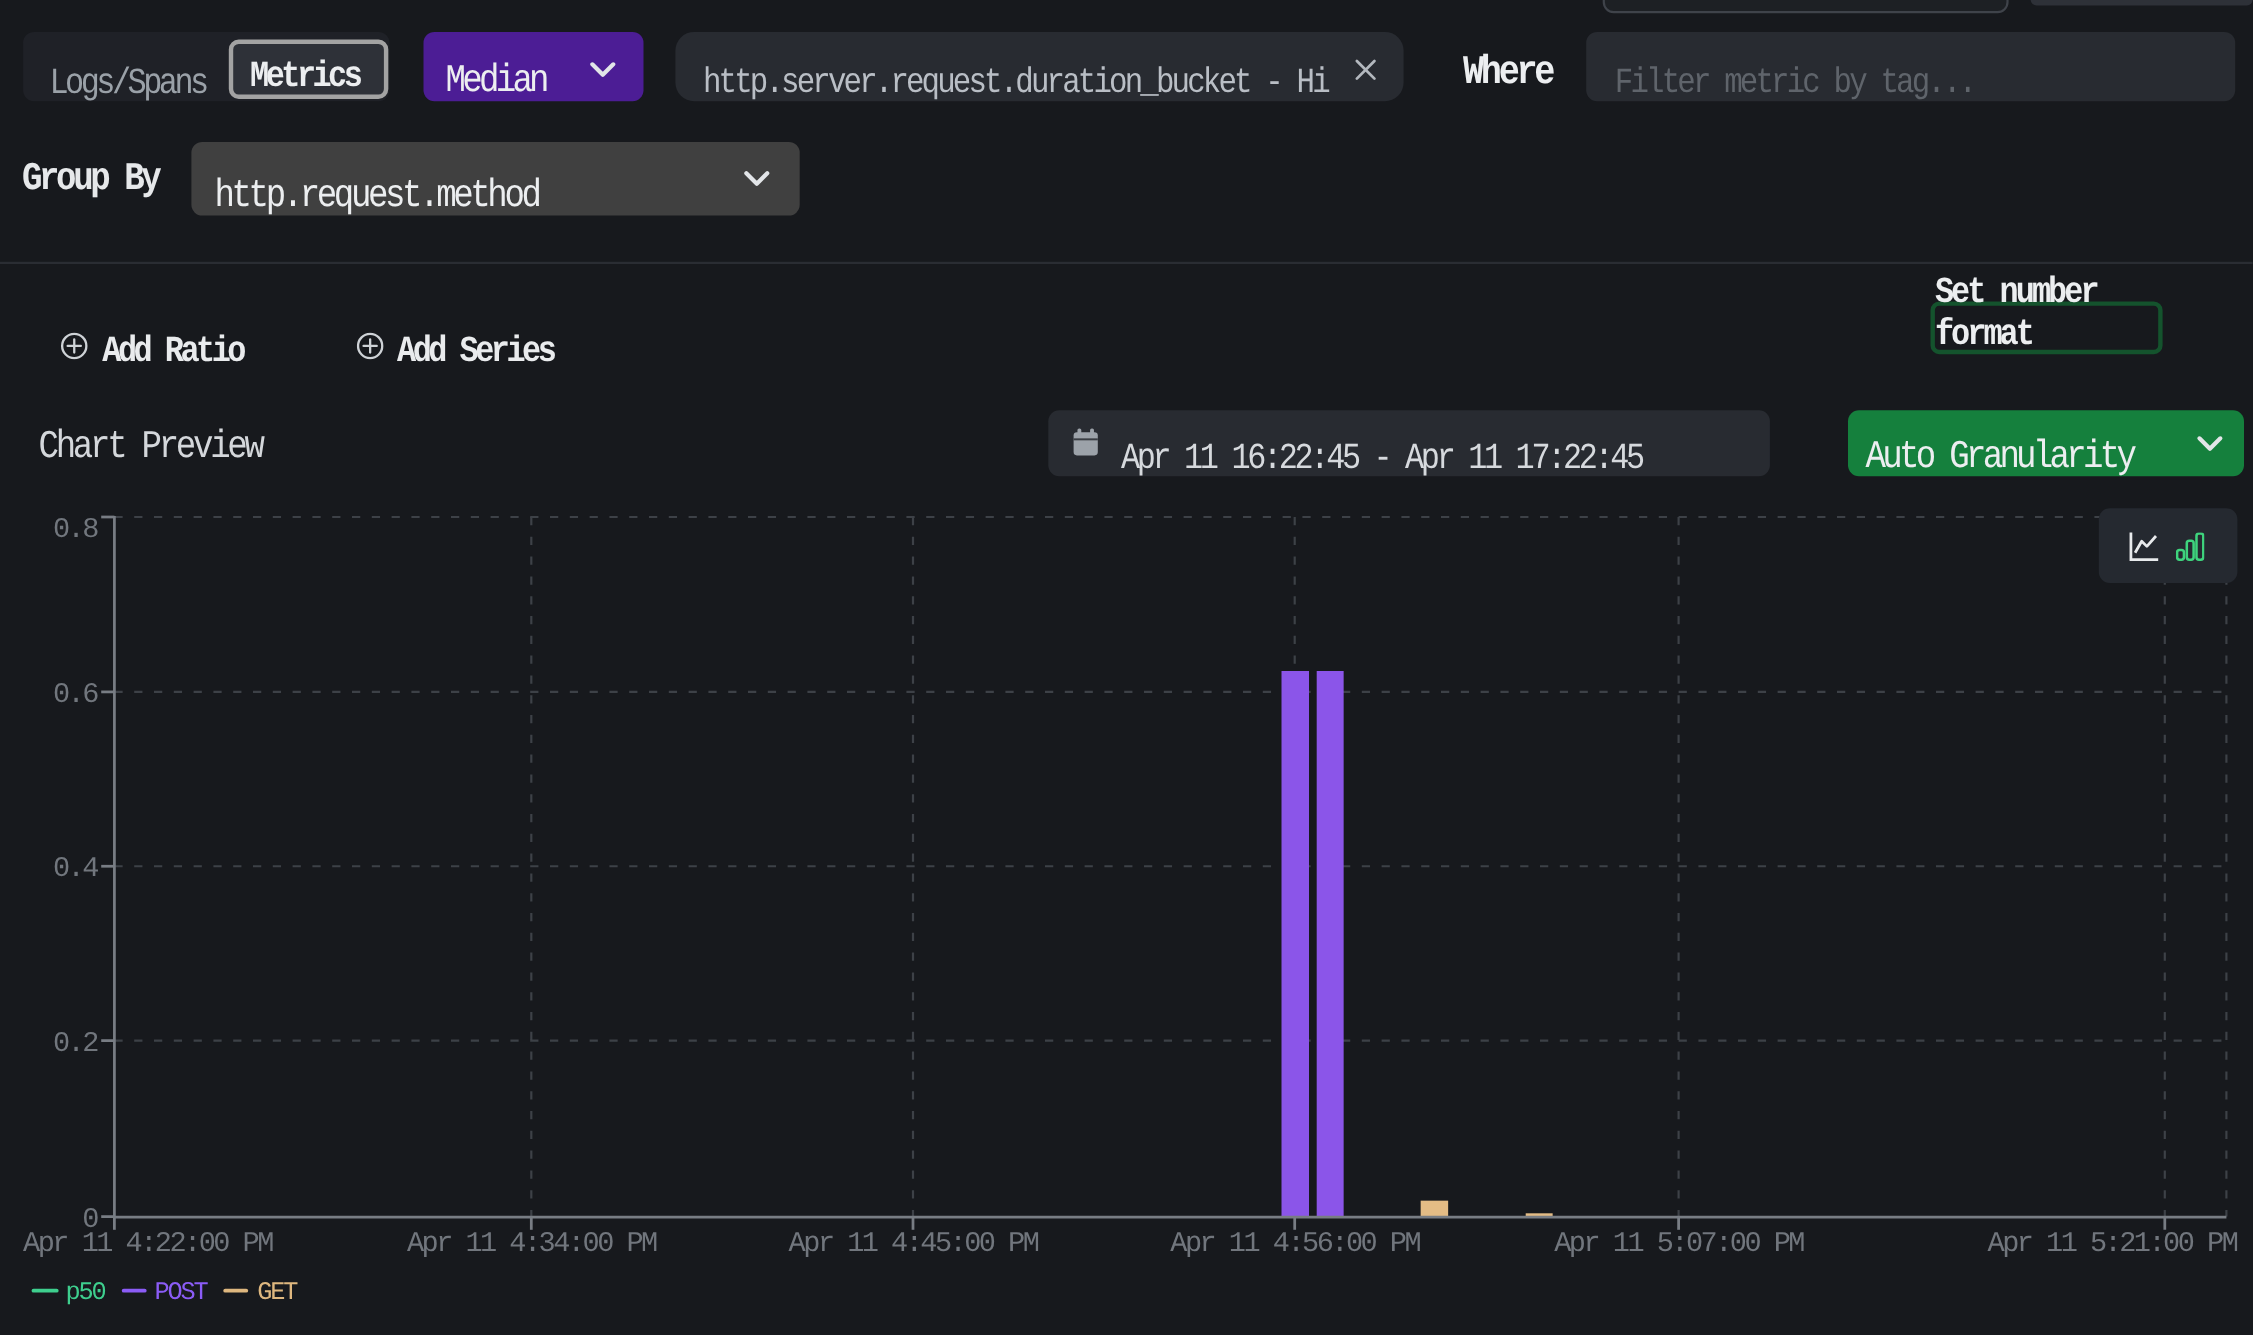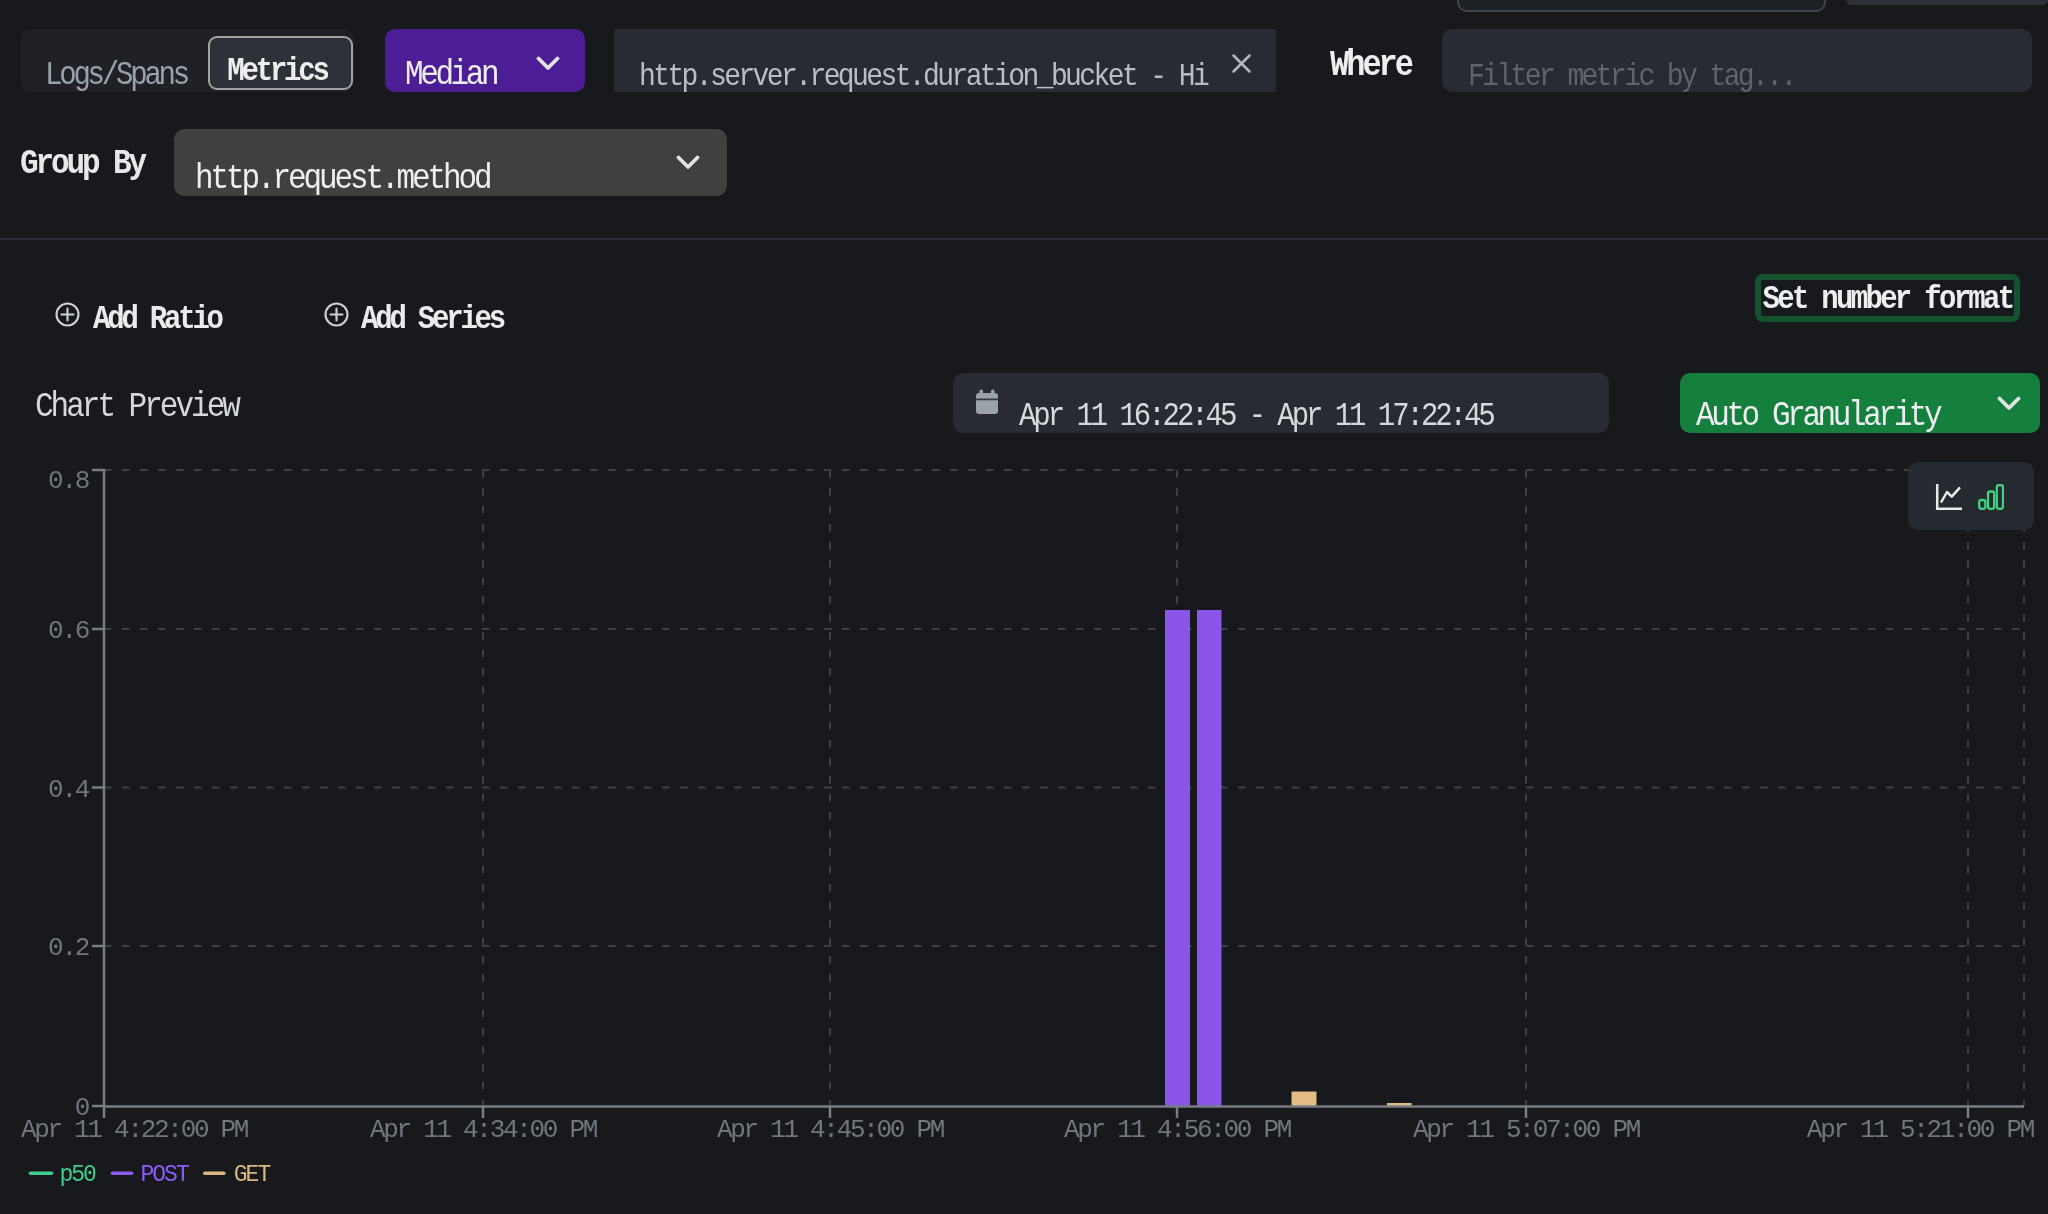--- a/index.html
+++ b/index.html
@@ -23,30 +23,30 @@
 </style>
 </head>
 <body>
 
 <div class="abs" style="left:1457px; top:-14px; width:369px; height:26px; border:2px solid #3f434a; background:#1d2024; border-radius:10px;"></div>
 <div class="abs" style="left:1846px; top:-6px; width:202px; height:11px; background:#2e3138; border-radius:6px;"></div>
 
 <div class="abs row-c" style="left:21px; top:29px; width:333px; height:63px; background:#1f2127; border-radius:10px; padding-top:9px;">
   <span class="t14 gray sy" style="margin-left:24px;">Logs/Spans</span>
 </div>
-<div class="abs row-c" style="left:208px; top:36px; width:145px; height:54px; background:#2e3138; border:2px solid #a3a3a3; border-radius:9px; justify-content:center; padding-top:6px; padding-right:7px;">
+<div class="abs row-c" style="left:208px; top:36px; width:145px; height:54px; background:#2e3138; border:4px solid #a3a3a3; border-radius:9px; justify-content:center; padding-top:6px; padding-right:7px;">
   <span class="t14 bold white sy">Metrics</span>
 </div>
 <div class="abs row-c" style="left:385px; top:29px; width:200px; height:63px; background:#4c1d95; border-radius:10px; padding-top:10px;">
   <span class="t15 white sy" style="margin-left:20px;">Median</span>
   <svg class="abs" style="left:151px; top:27px;" width="24" height="16" viewBox="0 0 24 16">
       <path d="M2.5 2.5 L12 12 L21.5 2.5" fill="none" stroke="#e2e5e8" stroke-width="3.8" stroke-linecap="round" stroke-linejoin="round"></path>
     </svg>
 </div>
-<div class="abs row-c" style="left:614px; top:29px; width:662px; height:63px; background:#282b31; border-radius:0; padding-top:19px;">
+<div class="abs row-c" style="left:614px; top:29px; width:662px; height:63px; background:#282b31; border-radius:17px; padding-top:19px;">
   <span class="tmi sy" style="margin-left:25px; color:#b9bec5;">http.server.request.duration_bucket - Hi</span>
   <svg class="abs" style="left:617px; top:24px;" width="21" height="21" viewBox="0 0 21 21">
       <path d="M2.5 2.5 L18.5 18.5 M18.5 2.5 L2.5 18.5" stroke="#b3b8be" stroke-width="2.5" stroke-linecap="round"></path>
     </svg>
 </div>
 <div class="abs t16 bold white sy" style="left:1330px; top:47px;">Where</div>
 <div class="abs row-c" style="left:1442px; top:29px; width:590px; height:63px; background:#282b31; border-radius:10px; padding-top:19px;">
   <span class="tmi sy" style="margin-left:26px; color:#5f646b;">Filter metric by tag...</span>
 </div>
 
@@ -63,21 +63,21 @@
 <svg class="abs" style="left:55px; top:302px;" width="25" height="25" viewBox="0 0 25 25">
   <circle cx="12.5" cy="12.5" r="11" fill="none" stroke="#ced2d6" stroke-width="2.1"></circle>
   <path d="M12.5 6.5 V18.5 M6.5 12.5 H18.5" stroke="#ced2d6" stroke-width="2.1" stroke-linecap="round"></path>
 </svg>
 <div class="abs t14 bold sy" style="left:93px; top:303px; color:#e9ebed;">Add Ratio</div>
 <svg class="abs" style="left:324px; top:302px;" width="25" height="25" viewBox="0 0 25 25">
   <circle cx="12.5" cy="12.5" r="11" fill="none" stroke="#ced2d6" stroke-width="2.1"></circle>
   <path d="M12.5 6.5 V18.5 M6.5 12.5 H18.5" stroke="#ced2d6" stroke-width="2.1" stroke-linecap="round"></path>
 </svg>
 <div class="abs t14 bold sy" style="left:361px; top:303px; color:#e9ebed;">Add Series</div>
-<div class="abs row-c" style="left:1755px; top:274px; width:265px; height:48px; border:6px solid #14532d; border-radius:8px; justify-content:center;">
+<div class="abs row-c" style="left:1755px; top:274px; width:211px; height:48px; border:4px solid #14532d; border-radius:8px; justify-content:center;">
   <span class="tsb bold white sy">Set number format</span>
 </div>
 
 <div class="abs t156 sy" style="left:35px; top:389px; color:#d4d7db;">Chart Preview</div>
 <div class="abs row-c" style="left:953px; top:373px; width:656px; height:60px; background:#282b31; border-radius:10px;">
   <svg class="abs" style="left:22px; top:16px;" width="24" height="26" viewBox="0 0 24 26">
     <rect x="1" y="4" width="22" height="21" rx="3" fill="#9ca2a9"></rect>
     <rect x="4.5" y="0.5" width="3.5" height="6" rx="1.5" fill="#9ca2a9"></rect>
     <rect x="16" y="0.5" width="3.5" height="6" rx="1.5" fill="#9ca2a9"></rect>
     <rect x="1" y="9.5" width="22" height="1.8" fill="#282b31" opacity="0.85"></rect>

